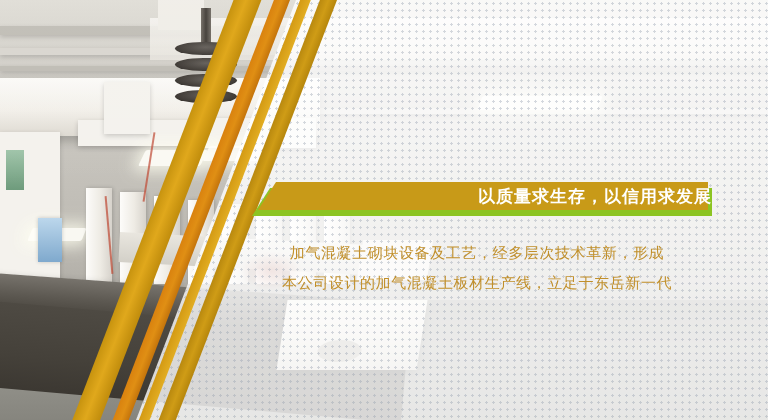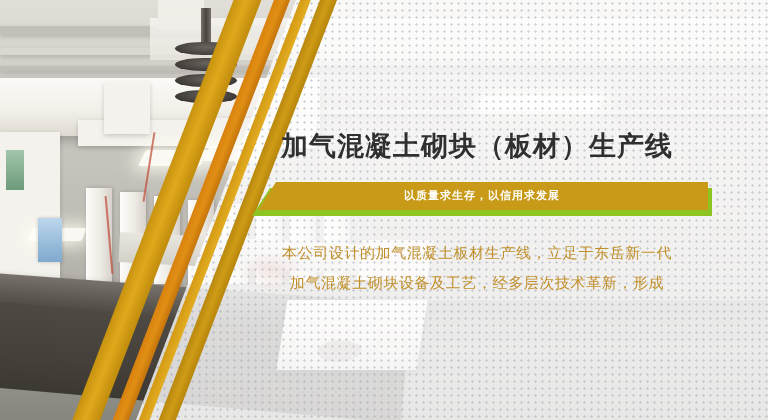--- a/index.html
+++ b/index.html
@@ -98,21 +98,21 @@
   .subwrap{position:absolute;left:20px;top:182px;width:460px;height:34px;}
   .sub-green{position:absolute;left:0;top:6px;width:460px;height:28px;
              background:#8cc422;
              -webkit-clip-path:polygon(18px 0,460px 0,460px 28px,0 28px);
              clip-path:polygon(18px 0,460px 0,460px 28px,0 28px);}
   .sub-gold{position:absolute;left:4px;top:0;width:452px;height:28px;
             background:#c89a18;
             -webkit-clip-path:polygon(20px 0,452px 0,452px 28px,2px 28px);
             clip-path:polygon(20px 0,452px 0,452px 28px,2px 28px);}
   .sub-text{position:absolute;left:0;top:0;width:460px;height:28px;line-height:28px;
-            text-align:center;color:#ffffff;font-size:11px;font-weight:bold;letter-spacing:1px;
+            text-align:right;color:#ffffff;font-size:17px;font-weight:bold;letter-spacing:1px;
             font-family:"DejaVu Sans","Liberation Sans",sans-serif;}
 
   .body{position:absolute;left:2px;top:238px;width:486px;text-align:center;
         font-size:15px;line-height:30px;color:#c18f2a;letter-spacing:.6px;
         font-family:"DejaVu Sans","Liberation Sans",sans-serif;}
   .body div{white-space:nowrap;}
 </style>
 </head>
 <body>
 
@@ -180,27 +180,26 @@
     <div class="dots"></div>
   </div>
 
   <div class="stripe s1"></div>
   <div class="stripe s2"></div>
   <div class="stripe s3"></div>
   <div class="panel-edge"></div>
 
   <div class="content">
 
-    <div class="title">加气混凝土砌块（板材）生产线</div>
 
     <div class="subwrap">
       <div class="sub-green"></div>
       <div class="sub-gold"></div>
       <div class="sub-text">以质量求生存，以信用求发展</div>
     </div>
 
     <div class="body">
+      <div>加气混凝土砌块设备及工艺，经多层次技术革新，形成</div>
       <div>本公司设计的加气混凝土板材生产线，立足于东岳新一代</div>
-      <div>加气混凝土砌块设备及工艺，经多层次技术革新，形成</div>
     </div>
 
   </div>
 </div>
 
 </body></html>

